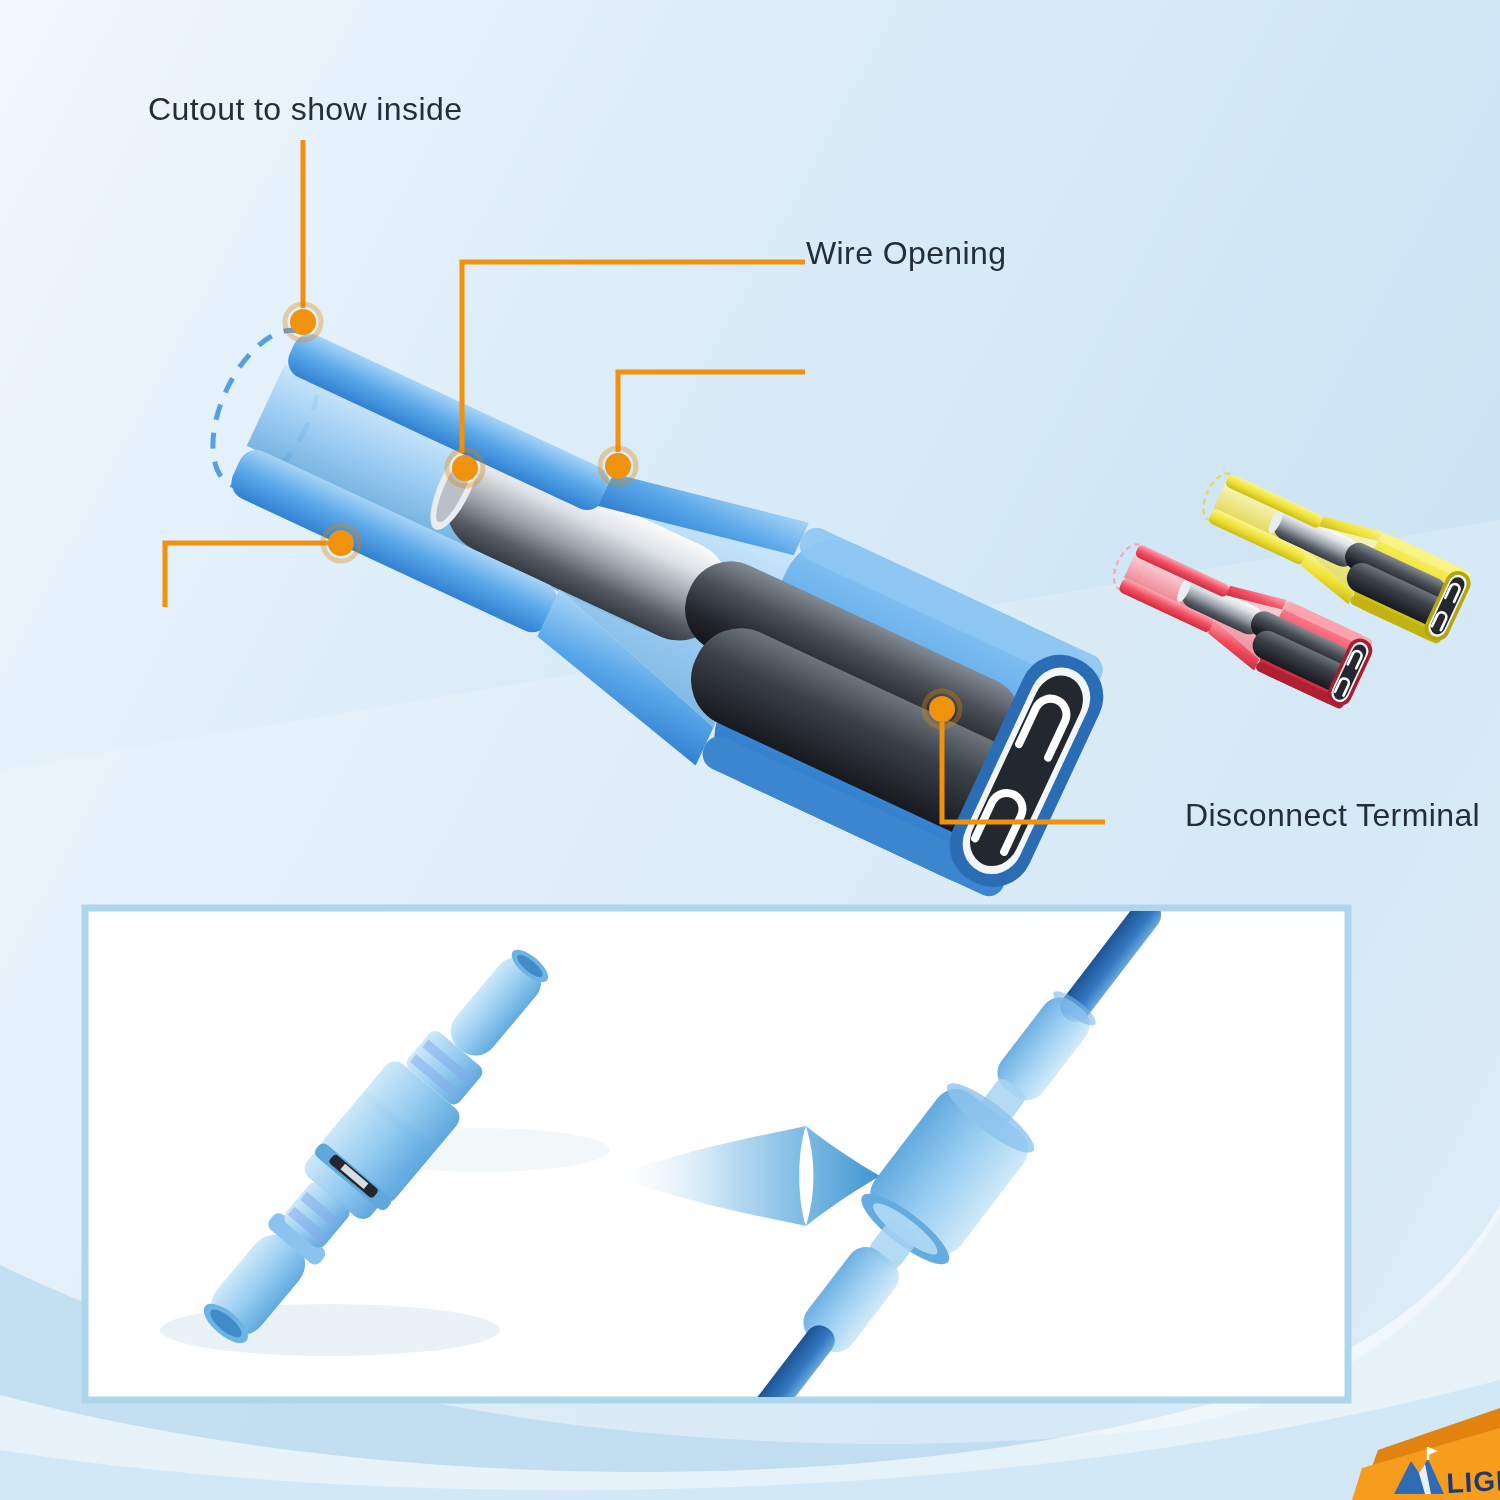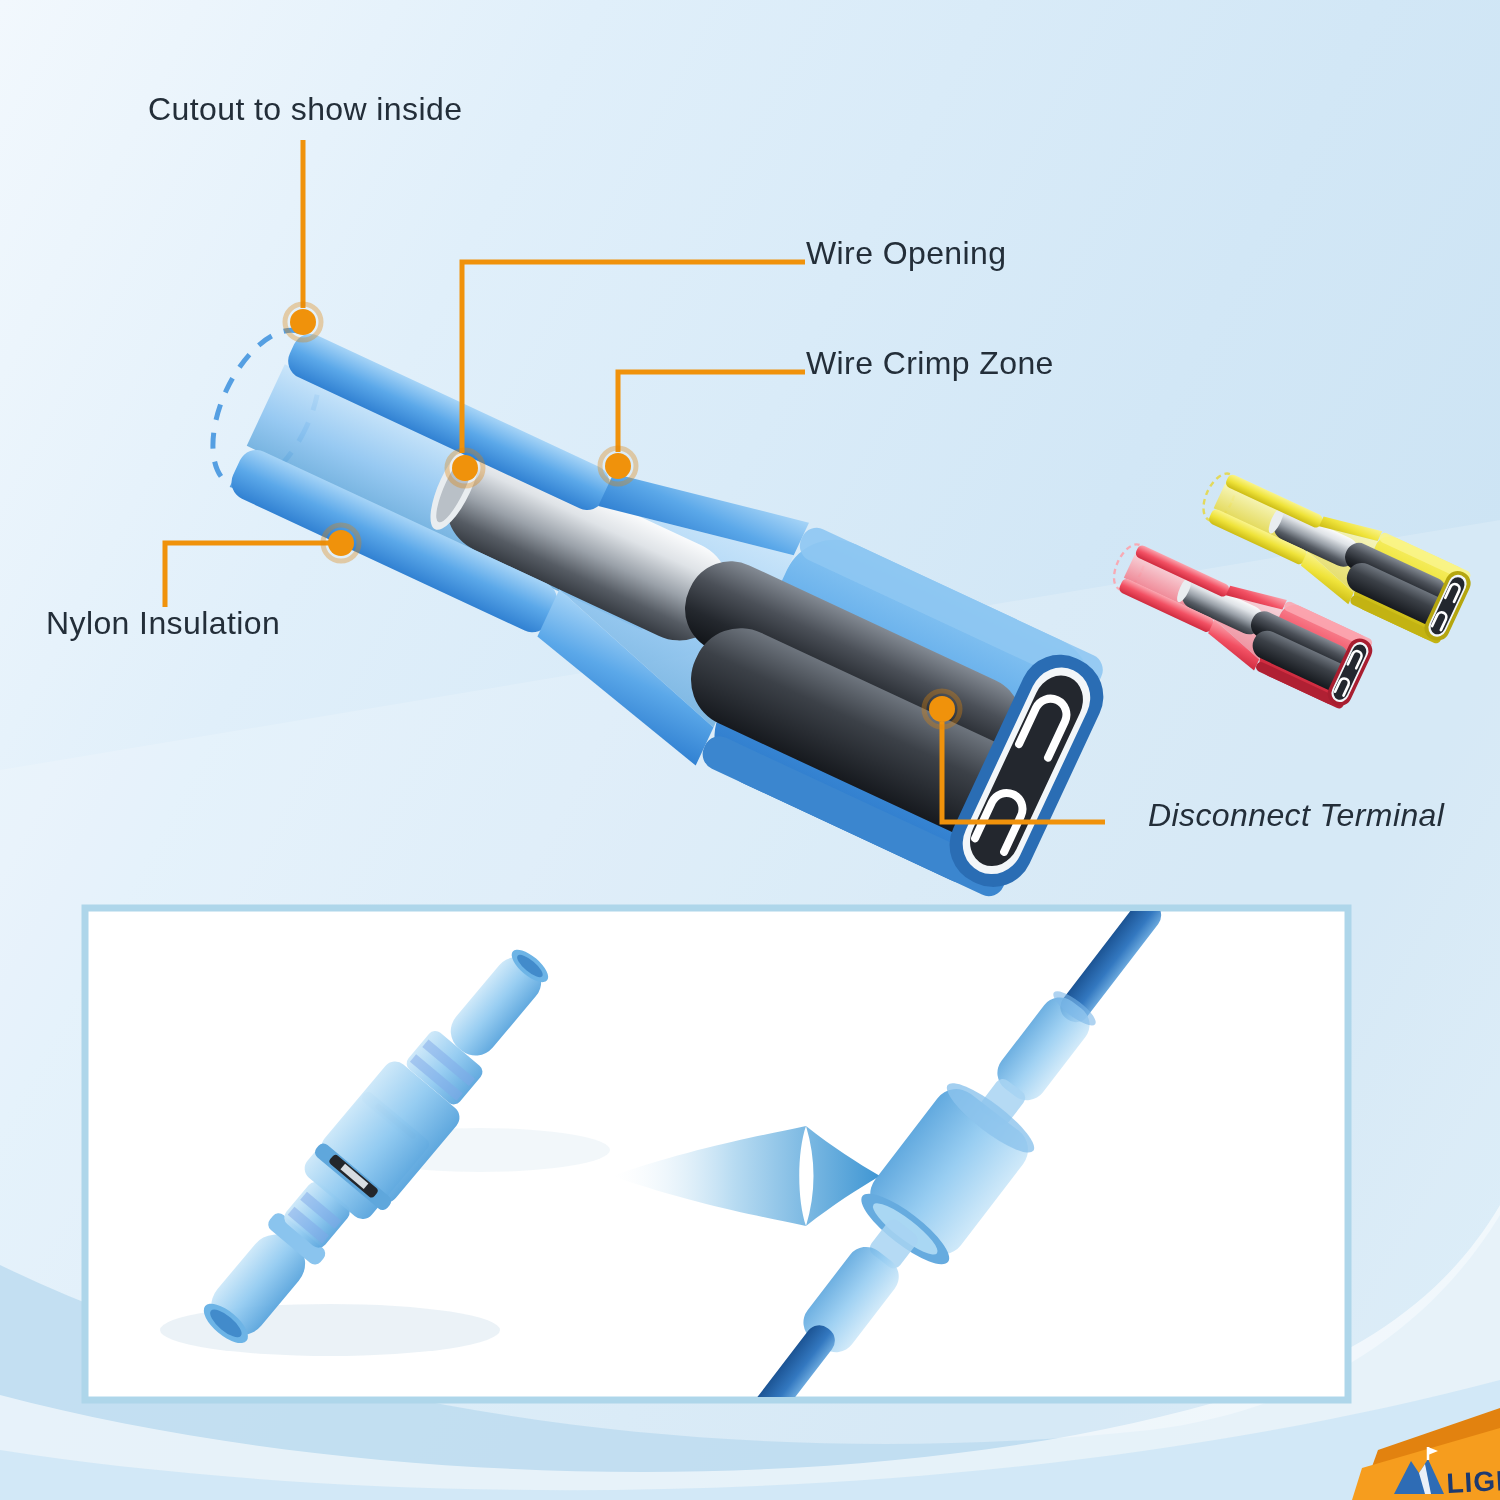--- a/index.html
+++ b/index.html
@@ -264,17 +264,15 @@
         <path d="M1419,1473 L1425,1464 L1431,1494 L1425,1494 Z" fill="#ffffff" opacity="0.9"></path>
         <line x1="1428" y1="1447" x2="1428" y2="1460" stroke="#ffffff" stroke-width="2.5"></line>
         <path d="M1428,1447 L1438,1451 L1428,1455 Z" fill="#ffffff"></path>
       </g>
       <text x="1447" y="1493" font-size="28" font-weight="700" letter-spacing="1" fill="#1d3a70" transform="rotate(-3 1447 1493)" font-family="Liberation Sans, sans-serif">LIGHT</text>
     </g>
   </svg>
 
   <div class="label" style="left:148px;top:92px;">Cutout to show inside</div>
   <div class="label" style="left:806px;top:236px;">Wire Opening</div>
-  <div class="label" style="left:806px;top:346px;">Wire Crimp Zone</div>
-  <div class="label" style="left:46px;top:606px;">Nylon Insulation</div>
-  <div class="label" style="left:1148px;top:798px;font-style:italic;">Disconnect Terminal</div>
+  <div class="label" style="left:1185px;top:798px;">Disconnect Terminal</div>
 
 </div>
 
 </body></html>

